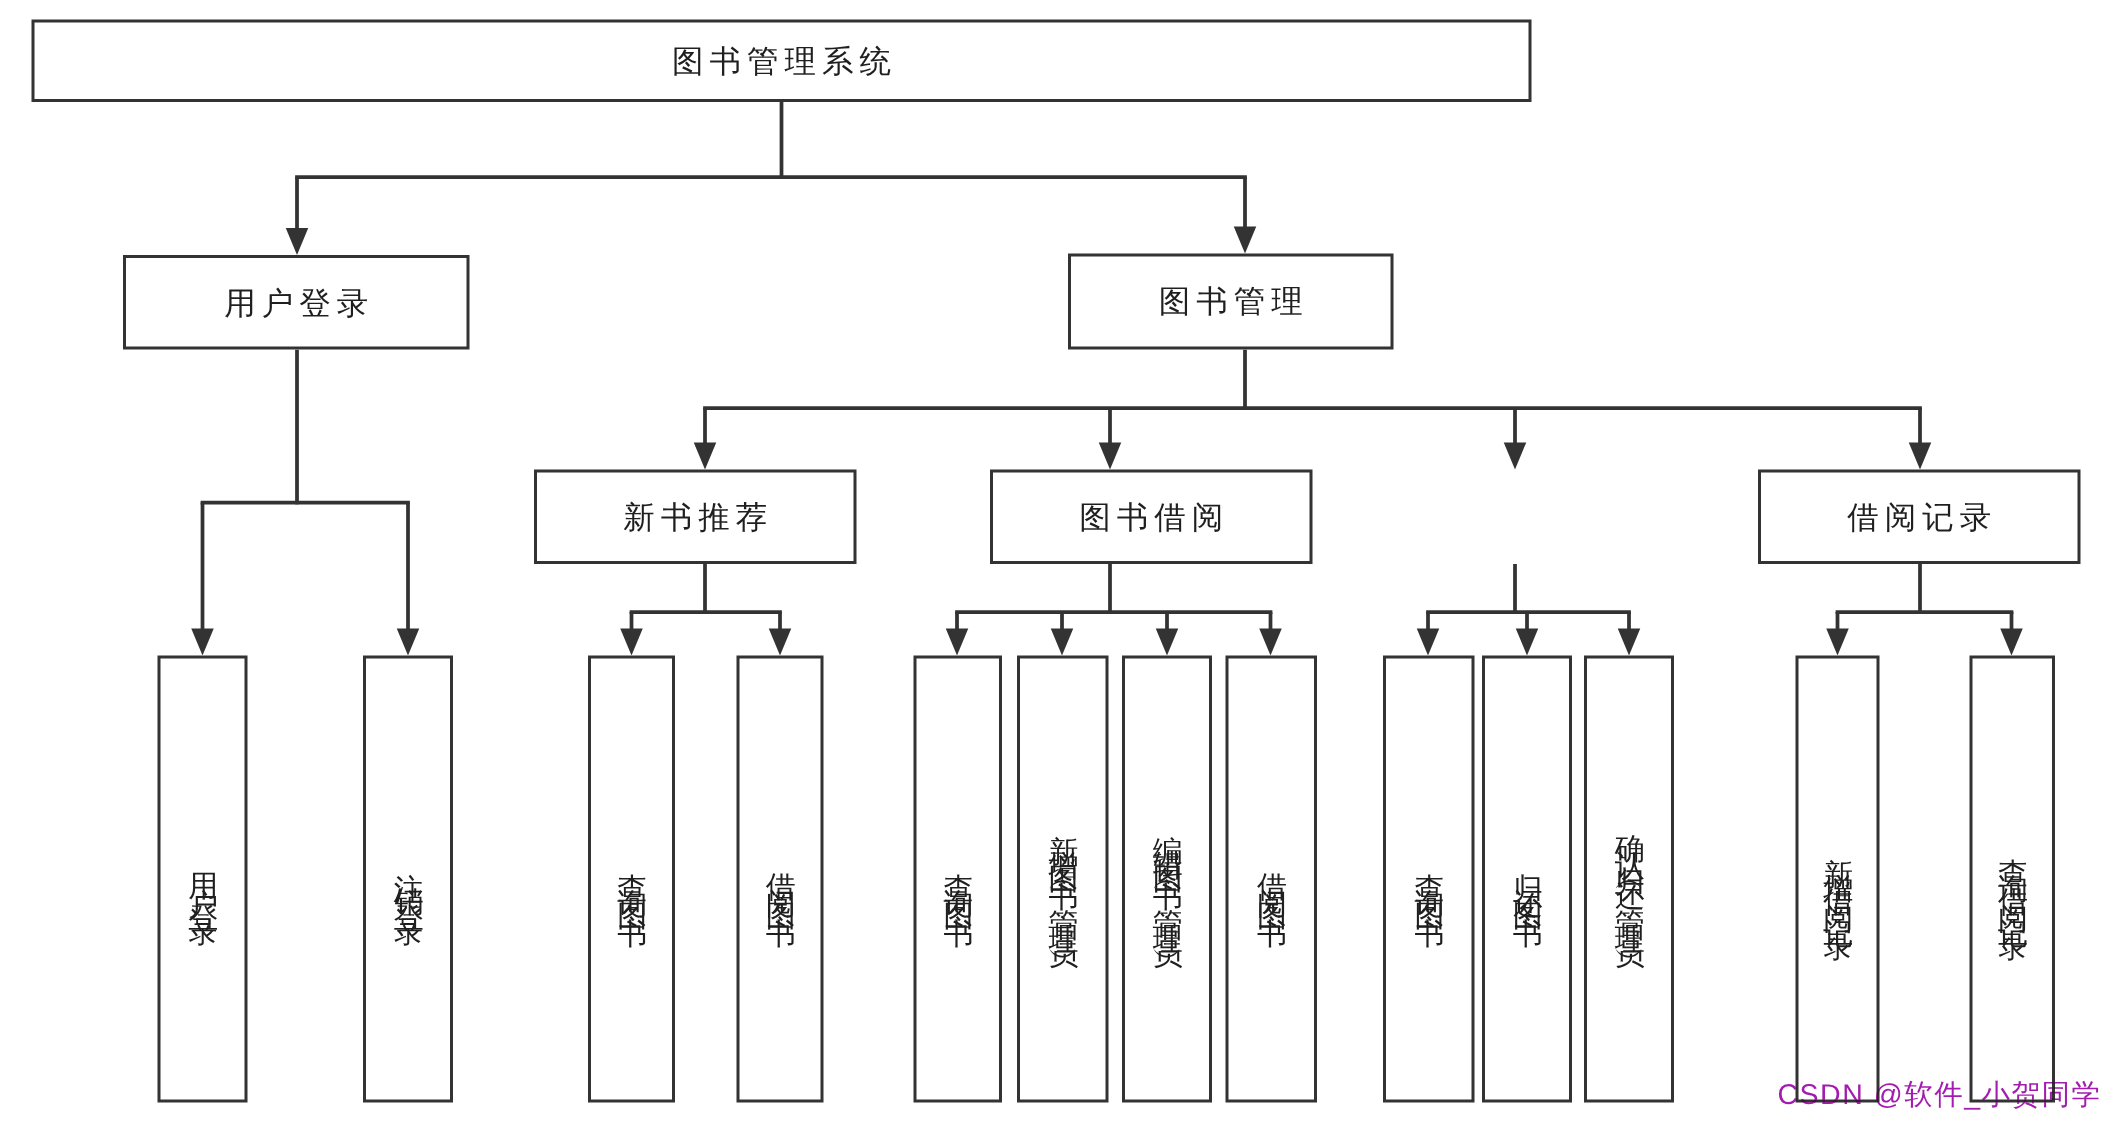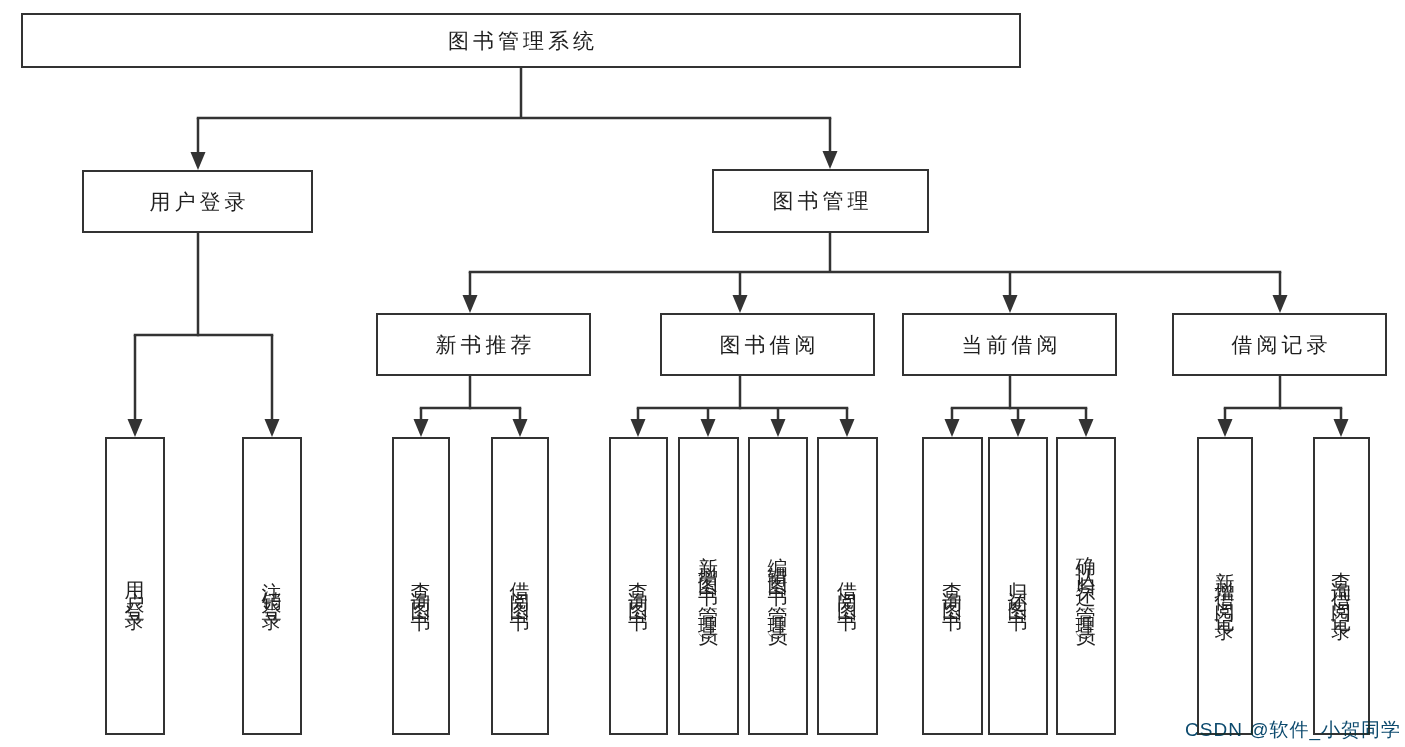--- a/index.html
+++ b/index.html
@@ -44,21 +44,21 @@
     letter-spacing: 10px;
     text-indent: 0;
     white-space: normal;
     line-height: 1;
   }
   
   #r  { left: 21px;  top: 13px;  width: 1000px; height: 55px; }
   #ul { left: 82px;  top: 170px; width: 231px;  height: 63px; }
   #bm { left: 712px; top: 169px; width: 217px;  height: 64px; }
   .lvl2 { top: 313px; width: 215px; height: 63px; }
-  #n1 { left: 376px; }
+  #n1 { left: 356px; }
   #n2 { left: 660px; }
   #n3 { left: 902px; }
   #n4 { left: 1172px; text-align: center; }
   #a1 { left: 105px;  width: 60px; }
   #a2 { left: 242px;  width: 60px; }
   #b1 { left: 392px;  width: 58px; }
   #b2 { left: 491px;  width: 58px; }
   #c1 { left: 609px;  width: 59px; }
   #c2 { left: 678px;  width: 61px; }
   #c3 { left: 748px;  width: 60px; }
@@ -66,21 +66,21 @@
   #d1 { left: 922px;  width: 61px; }
   #d2 { left: 988px;  width: 60px; }
   #d3 { left: 1056px; width: 60px; }
   #e1 { left: 1197px; width: 56px; }
   #e2 { left: 1313px; width: 57px; }
   #watermark {
     position: absolute;
     right: 4px; bottom: 4px;
     font-size: 19px;
     letter-spacing: 1px;
-    color: #0c4a6e;
+    color: #a21caf;
     z-index: 5;
     mix-blend-mode: darken;
     white-space: nowrap;
   }
 </style>
 </head>
 <body>
 
 <div id="canvas">
 
@@ -160,21 +160,20 @@
     </g>
   </svg>
 
   <div id="r" class="box">图书管理系统</div>
 
   <div id="ul" class="box">用户登录</div>
   <div id="bm" class="box">图书管理</div>
 
   <div id="n1" class="box lvl2">新书推荐</div>
   <div id="n2" class="box lvl2">图书借阅</div>
-  <div id="n3" class="box lvl2">当前借阅</div>
   <div id="n4" class="box lvl2">借阅记录</div>
 
   <div id="a1" class="box leaf">用户登录</div>
   <div id="a2" class="box leaf">注销登录</div>
 
   <div id="b1" class="box leaf">查询图书</div>
   <div id="b2" class="box leaf">借阅图书</div>
 
   <div id="c1" class="box leaf">查询图书</div>
   <div id="c2" class="box leaf">新增图书（管理员）</div>

